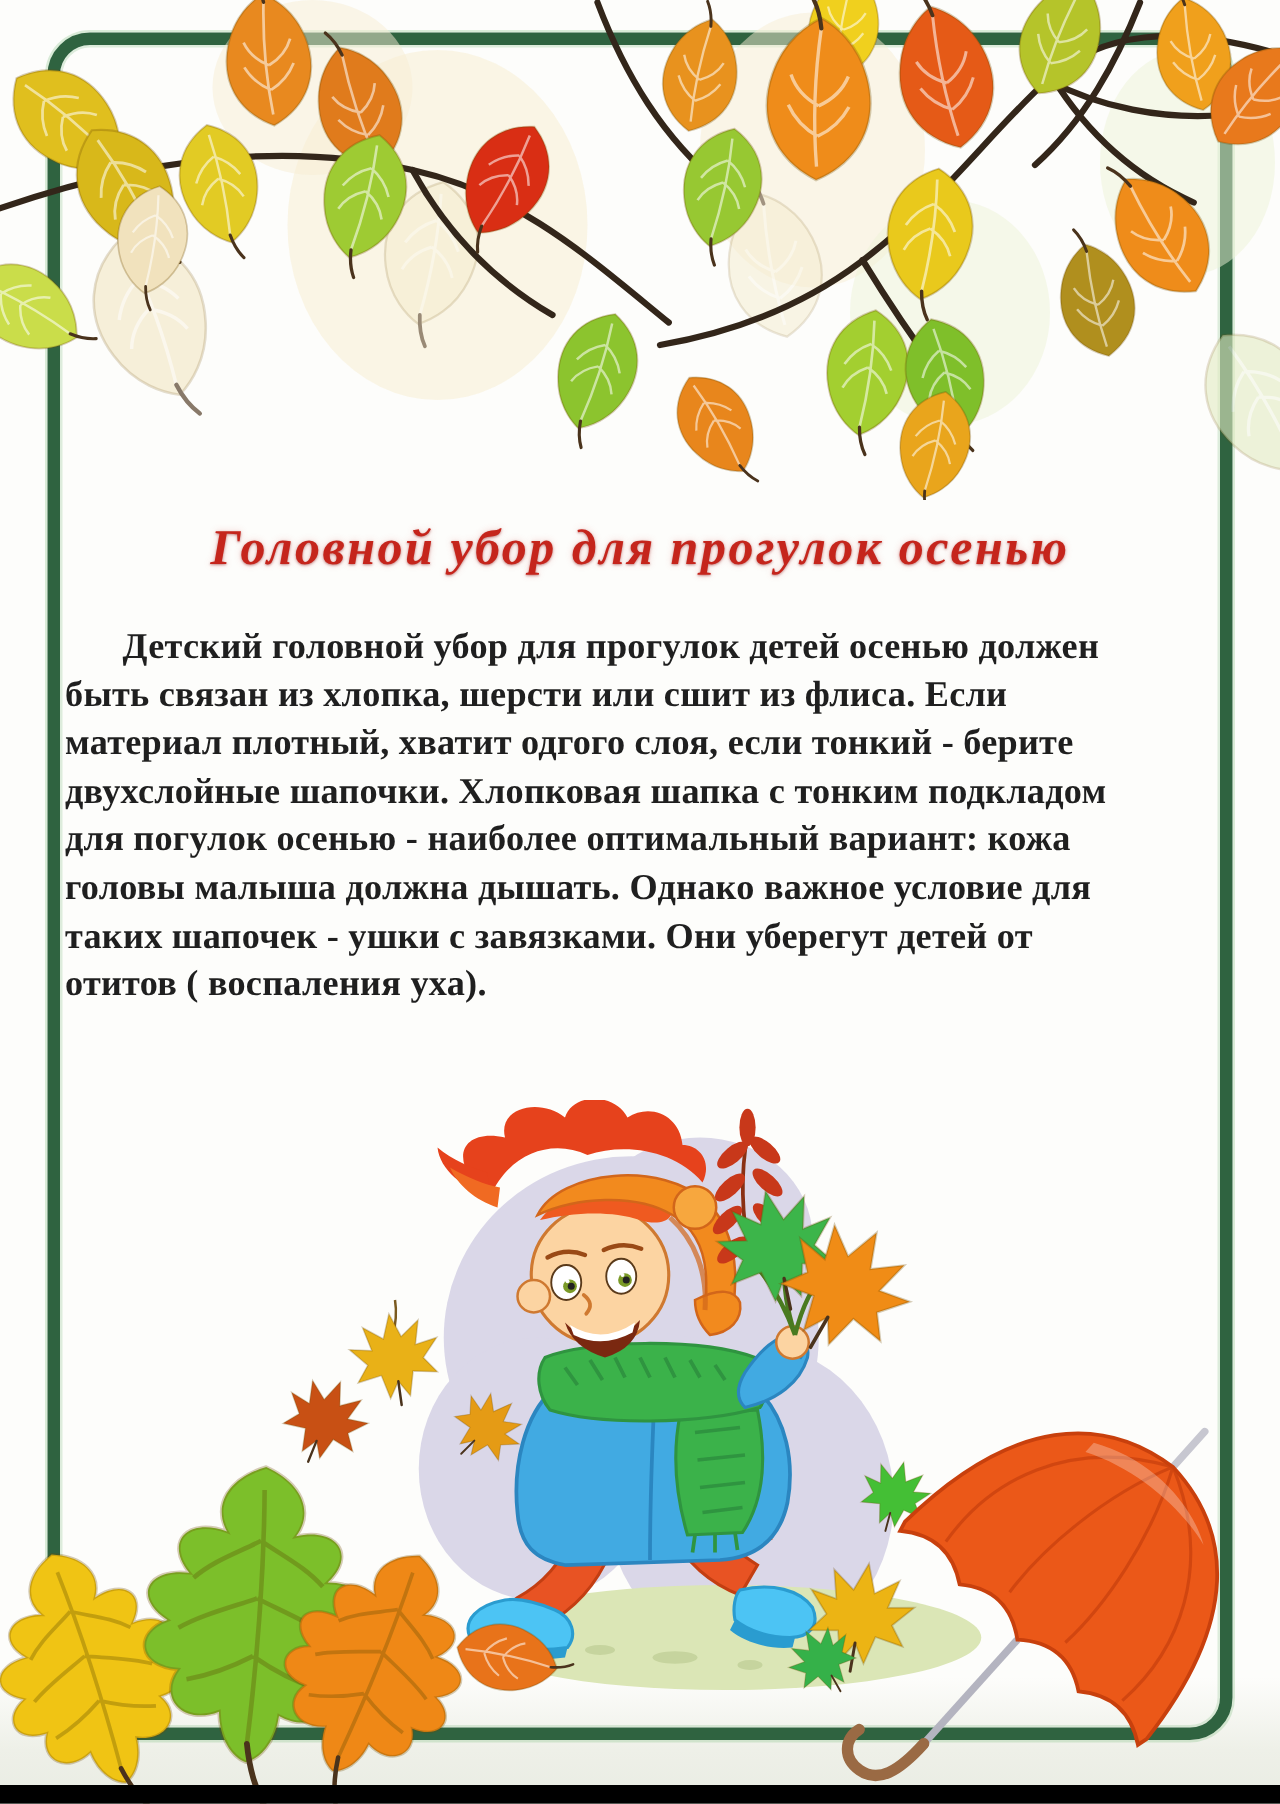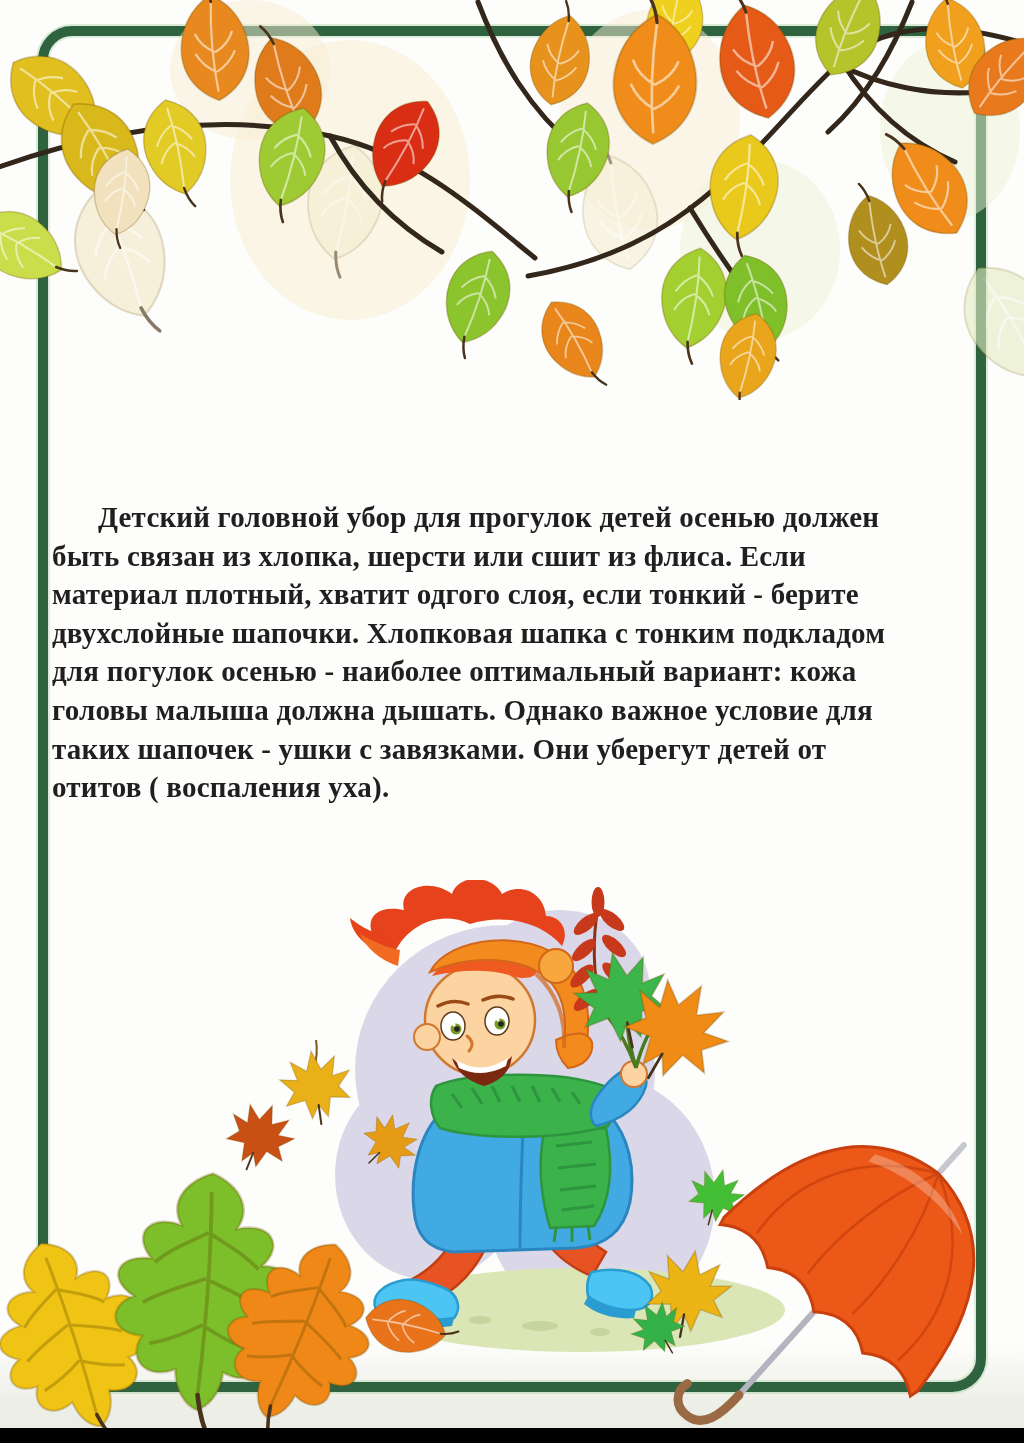--- a/index.html
+++ b/index.html
@@ -95,20 +95,21 @@
       <use href="#leafB" fill="#ef8c1a" transform="translate(930,190) rotate(148) scale(1.1)"></use>
       <use href="#leafB" fill="#b08f1e" transform="translate(878,242) rotate(168) scale(0.95)"></use>
       <use href="#leafB" fill="#a3cf30" transform="translate(694,296) rotate(8) scale(1.05)"></use>
       <use href="#leafB" fill="#7fbf2a" transform="translate(756,300) rotate(-14) scale(1.0)"></use>
       <use href="#leafB" fill="#e9a51c" transform="translate(748,354) rotate(12) scale(0.9)"></use>
       <use href="#leafB" fill="#e8791c" transform="translate(1004,78) rotate(-140) scale(1.0)"></use>
       <use href="#leafB" fill="#e8861c" transform="translate(572,338) rotate(-30) scale(0.9)"></use>
     </g>
   </svg>
 
+  <h1 class="title">Головной убор для прогулок осенью</h1>
   <p class="bodytext">Детский головной убор для прогулок детей осенью должен
 быть связан из хлопка, шерсти или сшит из флиса. Если
 материал плотный, хватит одгого слоя, если тонкий - берите
 двухслойные шапочки. Хлопковая шапка с тонким подкладом
 для погулок осенью - наиболее оптимальный вариант: кожа
 головы малыша должна дышать. Однако важное условие для
 таких шапочек - ушки с завязками. Они уберегут детей от
 отитов ( воспаления уха).</p>
 
   <svg class="main-illo" viewBox="0 0 1024 563" aria-hidden="true">

